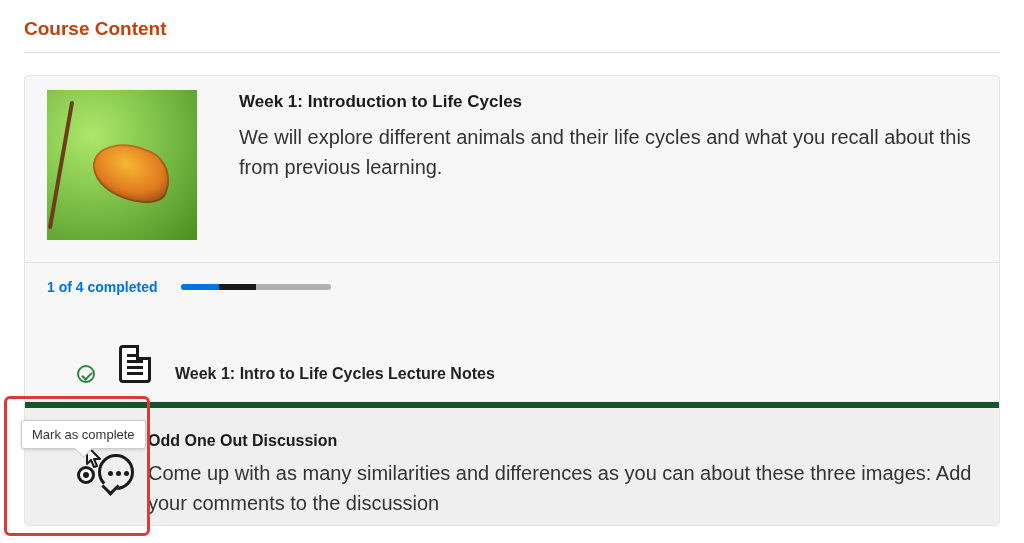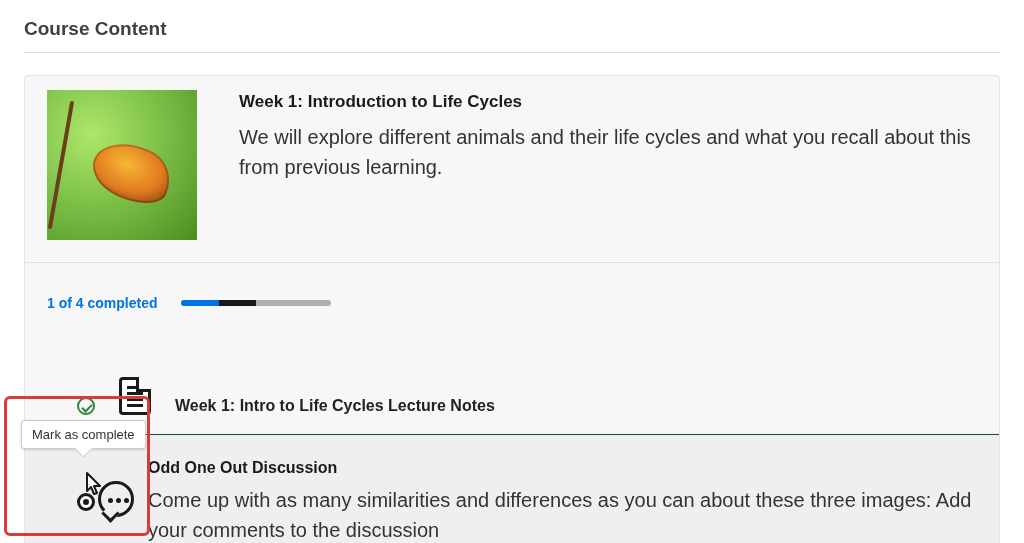--- a/index.html
+++ b/index.html
@@ -1,18 +1,18 @@
 <!DOCTYPE html>
 <html><head>
 <meta charset="utf-8">
 <style>
   * { box-sizing: border-box; margin: 0; padding: 0; }
   html, body { width: 1024px; height: 543px; font-family: "Segoe UI", Arial, sans-serif; color: #1a1a1a; background: #fff; }
   .page { padding: 18px 24px 0 24px; }
-  .page-title { font-size: 19px; font-weight: 600; color: #404040; margin-bottom: 12px; }
+  .page-title { font-size: 19px; font-weight: 600; color: #c2410c; margin-bottom: 12px; }
   .hr { border: none; border-top: 1px solid #e0e0e0; margin-bottom: 22px; }
   .card {
     background: #f7f7f7;
     border: 1px solid #e5e5e5;
     border-radius: 4px;
   }
   .intro-row {
     display: flex;
     padding: 14px 22px 22px 22px;
     gap: 22px;
@@ -34,21 +34,21 @@
     background: radial-gradient(ellipse at 40% 40%, #f7b733 0%, #e07a1f 55%, #5a2a0a 100%);
     border-radius: 60% 40% 55% 45% / 55% 60% 40% 45%;
     transform: rotate(25deg);
     box-shadow: inset 0 0 0 2px rgba(0,0,0,.2);
   }
   .intro-text { flex: 1; padding-top: 2px; margin-left: 20px; }
   .intro-title { font-size: 17px; font-weight: 700; margin-bottom: 10px; }
   .intro-desc { font-size: 20px; line-height: 1.5; color: #333; }
   .progress-row {
     border-top: 1px solid #e0e0e0;
-    padding: 32px 22px;
+    padding: 16px 22px;
     display: flex;
     align-items: center;
     gap: 24px;
   }
   .progress-label { color: #0073e6; font-weight: 600; font-size: 14px; }
   .progress-bar {
     width: 150px; height: 6px; background: #b0b0b0; border-radius: 3px; position: relative;
     overflow: hidden;
   }
   .progress-bar .seg1 { position:absolute; left:0; top:0; height:100%; width:25%; background:#0073e6; }
@@ -81,23 +81,23 @@
   }
   .notes-icon::after {
     content:""; position:absolute; right:-3px; top:-3px; width:12px; height:12px;
     background:#f7f7f7; border-left:3px solid #1a1a1a; border-bottom:3px solid #1a1a1a;
   }
   .item-title { font-size: 16px; font-weight: 700; color: #222; }
 
   .discussion-row {
     display: flex;
     gap: 14px;
-    padding: 18px 22px 19px 52px;
+    padding: 18px 22px 7px 52px;
     background: #efefef;
-    border-top: 1px solid #14532d;
+    border-top: 6px solid #14532d;
   }
   .disc-icons {
     display: flex; align-items: center; gap: 3px; flex: 0 0 auto;
     position: relative;
   }
   .mark-btn {
     width: 18px; height: 18px; border: 3px solid #1a1a1a; border-radius: 50%;
     background: #fff; position: relative; margin-top: 6px;
   }
   .mark-btn::after{

